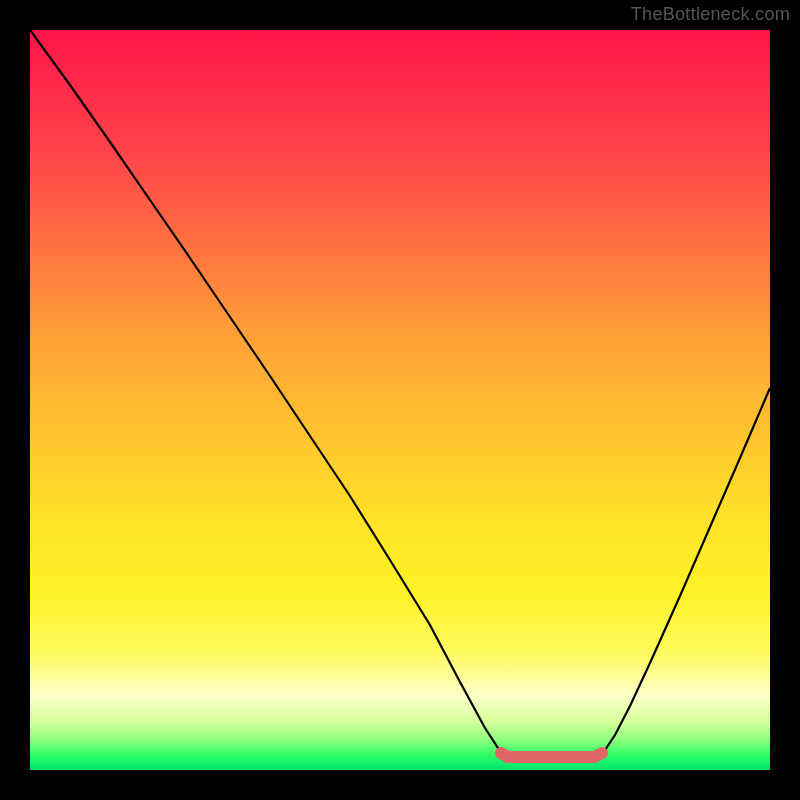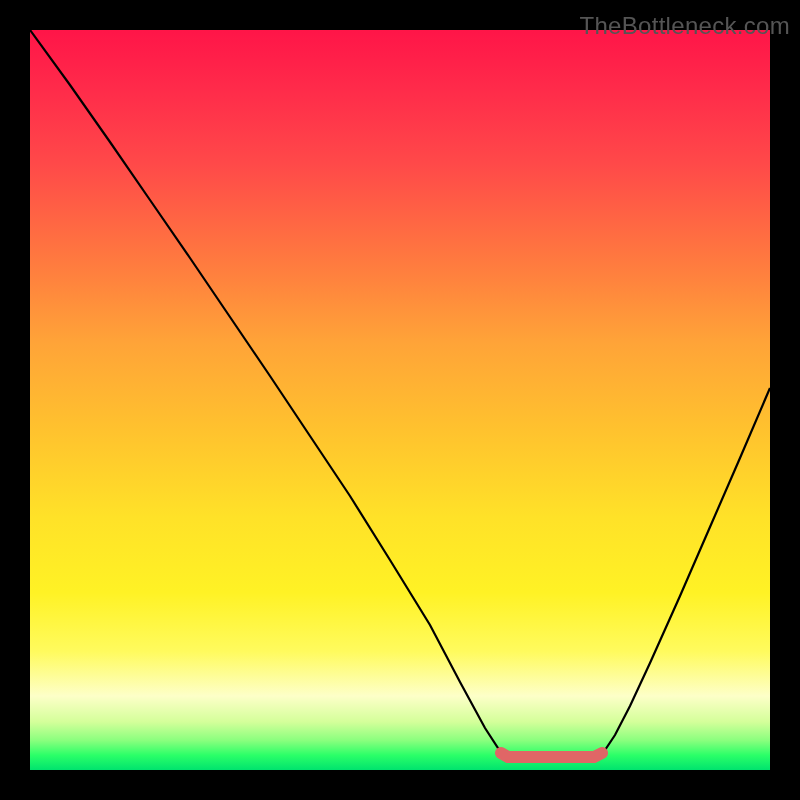--- a/index.html
+++ b/index.html
@@ -15,25 +15,24 @@
     position: relative;
     width: 800px;
     height: 800px;
     background: #000;
   }
   .watermark {
     position: absolute;
     top: 4px;
     right: 10px;
     color: #555;
-    font-size: 24px;
+    font-size: 18px;
     font-weight: 500;
     letter-spacing: 0.3px;
     z-index: 10;
-    margin-top: 8px;
   }
   .plot {
     position: absolute;
     left: 30px;
     top: 30px;
     width: 740px;
     height: 740px;
     background: linear-gradient(to bottom,
       #ff1548 0%,
       #ff2b4a 8%,

